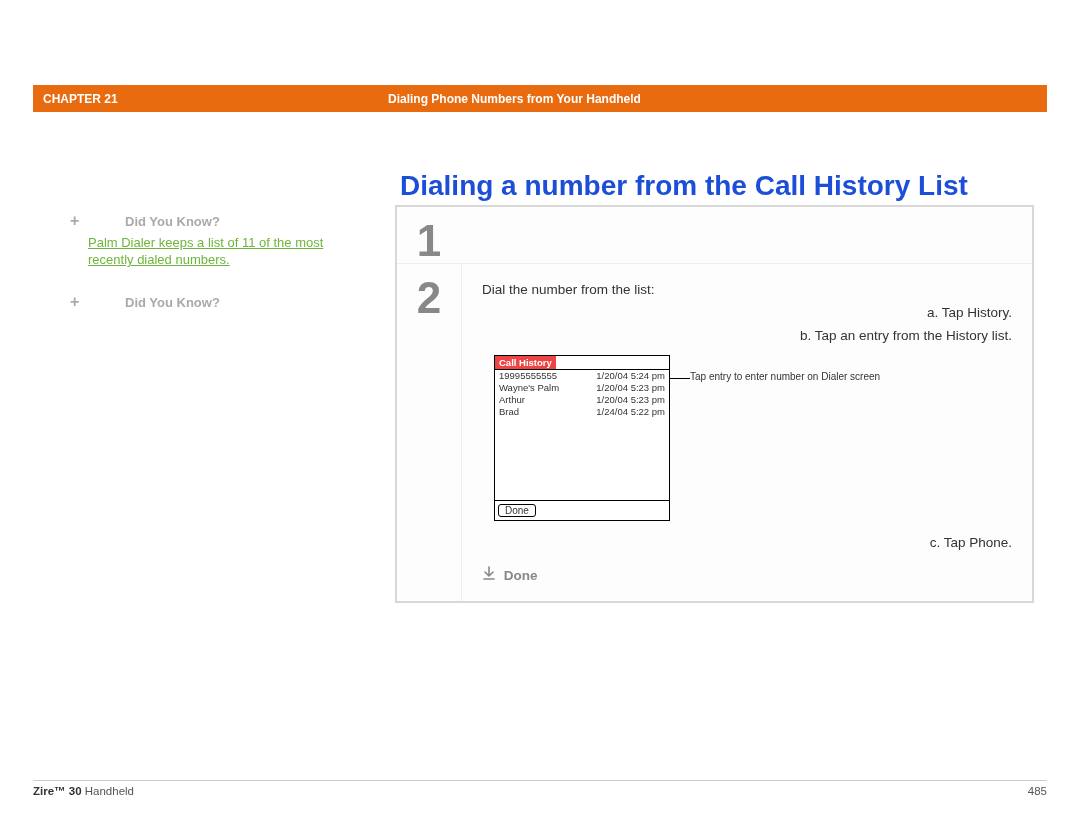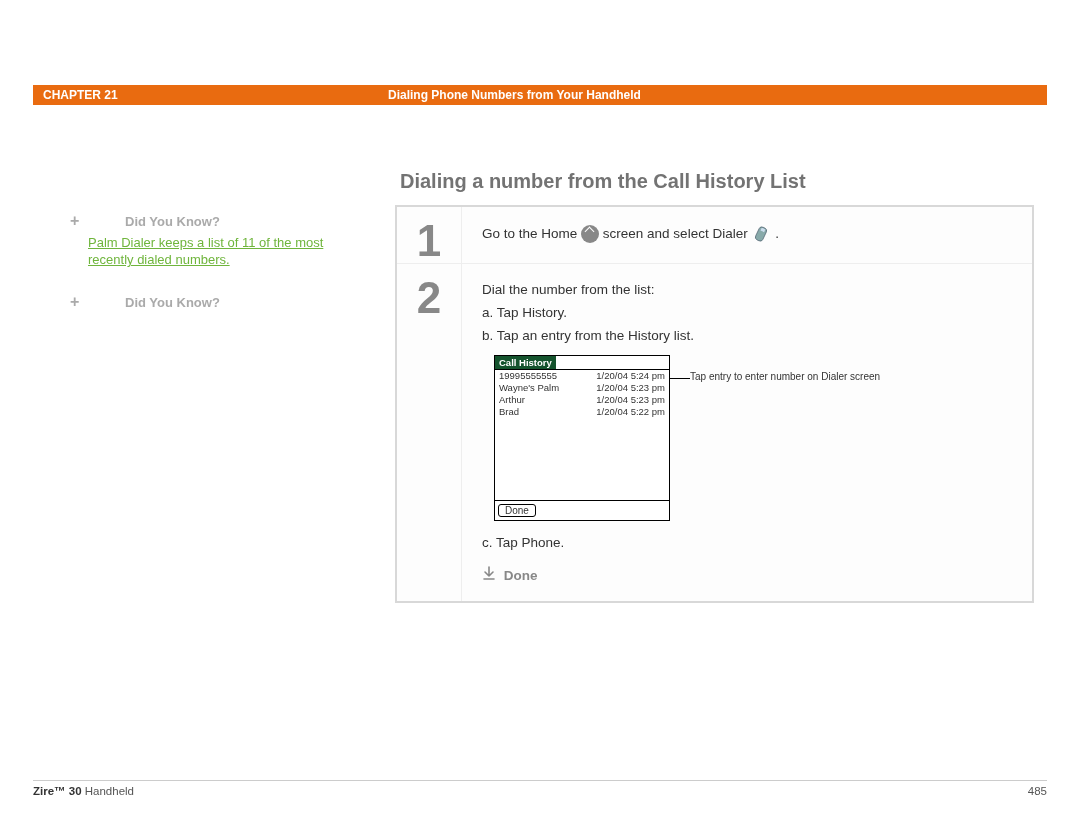--- a/index.html
+++ b/index.html
@@ -10,42 +10,42 @@
     height: 834px;
     position: relative;
     font-size: 13px;
     color: #333;
   }
   .header-bar {
     position: absolute;
     top: 85px;
     left: 33px;
     right: 33px;
-    height: 20px;
+    height: 27px;
     background: #e96b10;
     color: #fff;
     font-weight: bold;
     font-size: 12px;
     display: flex;
     align-items: center;
   }
   .header-chapter {
     padding-left: 10px;
     width: 345px;
   }
   .header-title {
     flex: 1;
   }
   .main-title {
     position: absolute;
     top: 170px;
     left: 400px;
-    font-size: 20px;
-    font-weight: bold;
-    color: #737373;
+    font-size: 28px;
+    font-weight: bold;
+    color: #1d4ed8;
   }
   .sidebar {
     position: absolute;
     top: 210px;
     left: 70px;
     width: 265px;
     font-size: 13px;
     line-height: 1.35;
   }
   .sidebar-block { margin-bottom: 22px; }
@@ -113,35 +113,35 @@
     transform: rotate(45deg);
   }
   .dialer-icon {
     display: inline-block;
     width: 20px; height: 18px;
     vertical-align: middle;
     position: relative;
   }
   .dialer-icon svg { width: 20px; height: 18px; }
   .sublist { list-style: none; padding: 0; margin: 0 0 0 0; }
-  .sublist li { margin: 8px 0; }
+  .sublist li { margin: 8px 0; text-align: right; }
   .screenshot-area {
     display: flex;
     align-items: flex-start;
     margin: 12px 0 14px 12px;
   }
   .pda-frame {
     width: 174px;
     border: 1px solid #000;
     background: #fff;
     font-size: 10px;
     font-family: Arial, sans-serif;
   }
   .pda-title {
-    background: #14532d;
+    background: #ef4444;
     color: #fff;
     font-weight: bold;
     padding: 1px 4px;
     display: inline-block;
     font-size: 9.5px;
   }
   .pda-title-row {
     border-bottom: 1px solid #000;
     background: #fff;
     padding: 0;
@@ -218,32 +218,20 @@
     <div class="dyk-body">Palm Dialer keeps a list of 11 of the most recently dialed numbers.</div>
   </div>
   <div class="sidebar-block">
     <span class="plus">+</span><span class="dyk-title">Did You Know?</span>
   </div>
 </div>
 
 <div class="steps-box">
   <div class="step-row">
     <div class="step-num">1</div>
-    <div class="step-body">
-      <span>Go to the Home </span>
-      <span class="inline-icon"></span>
-      <span> screen and select Dialer </span>
-      <span class="dialer-icon">
-        <svg viewBox="0 0 20 18">
-            <rect x="6" y="2" width="8" height="14" rx="3" fill="#8aa" stroke="#456" stroke-width="0.6" transform="rotate(25 10 9)"></rect>
-            <rect x="8" y="3" width="4" height="3" fill="#cde" transform="rotate(25 10 9)"></rect>
-          </svg>
-      </span>
-      <span> .</span>
-    </div>
   </div>
   <div class="step-row sep">
     <div class="step-num">2</div>
     <div class="step-body">
       <div>Dial the number from the list:</div>
       <ul class="sublist">
         <li>a.  Tap History.</li>
         <li>b.  Tap an entry from the History list.</li>
       </ul>
 
@@ -260,21 +248,21 @@
             <div class="pda-entry">
               <span>Wayne's Palm</span>
               <span>1/20/04 5:23 pm</span>
             </div>
             <div class="pda-entry">
               <span>Arthur</span>
               <span>1/20/04 5:23 pm</span>
             </div>
             <div class="pda-entry">
               <span>Brad</span>
-              <span>1/20/04 5:22 pm</span>
+              <span>1/24/04 5:22 pm</span>
             </div>
           </div>
           <div class="pda-footer">
             <span class="pda-done-btn">Done</span>
           </div>
         </div>
         <div class="callout">
           <span class="callout-line"></span>
           <span>Tap entry to enter number on Dialer screen</span>
         </div>

